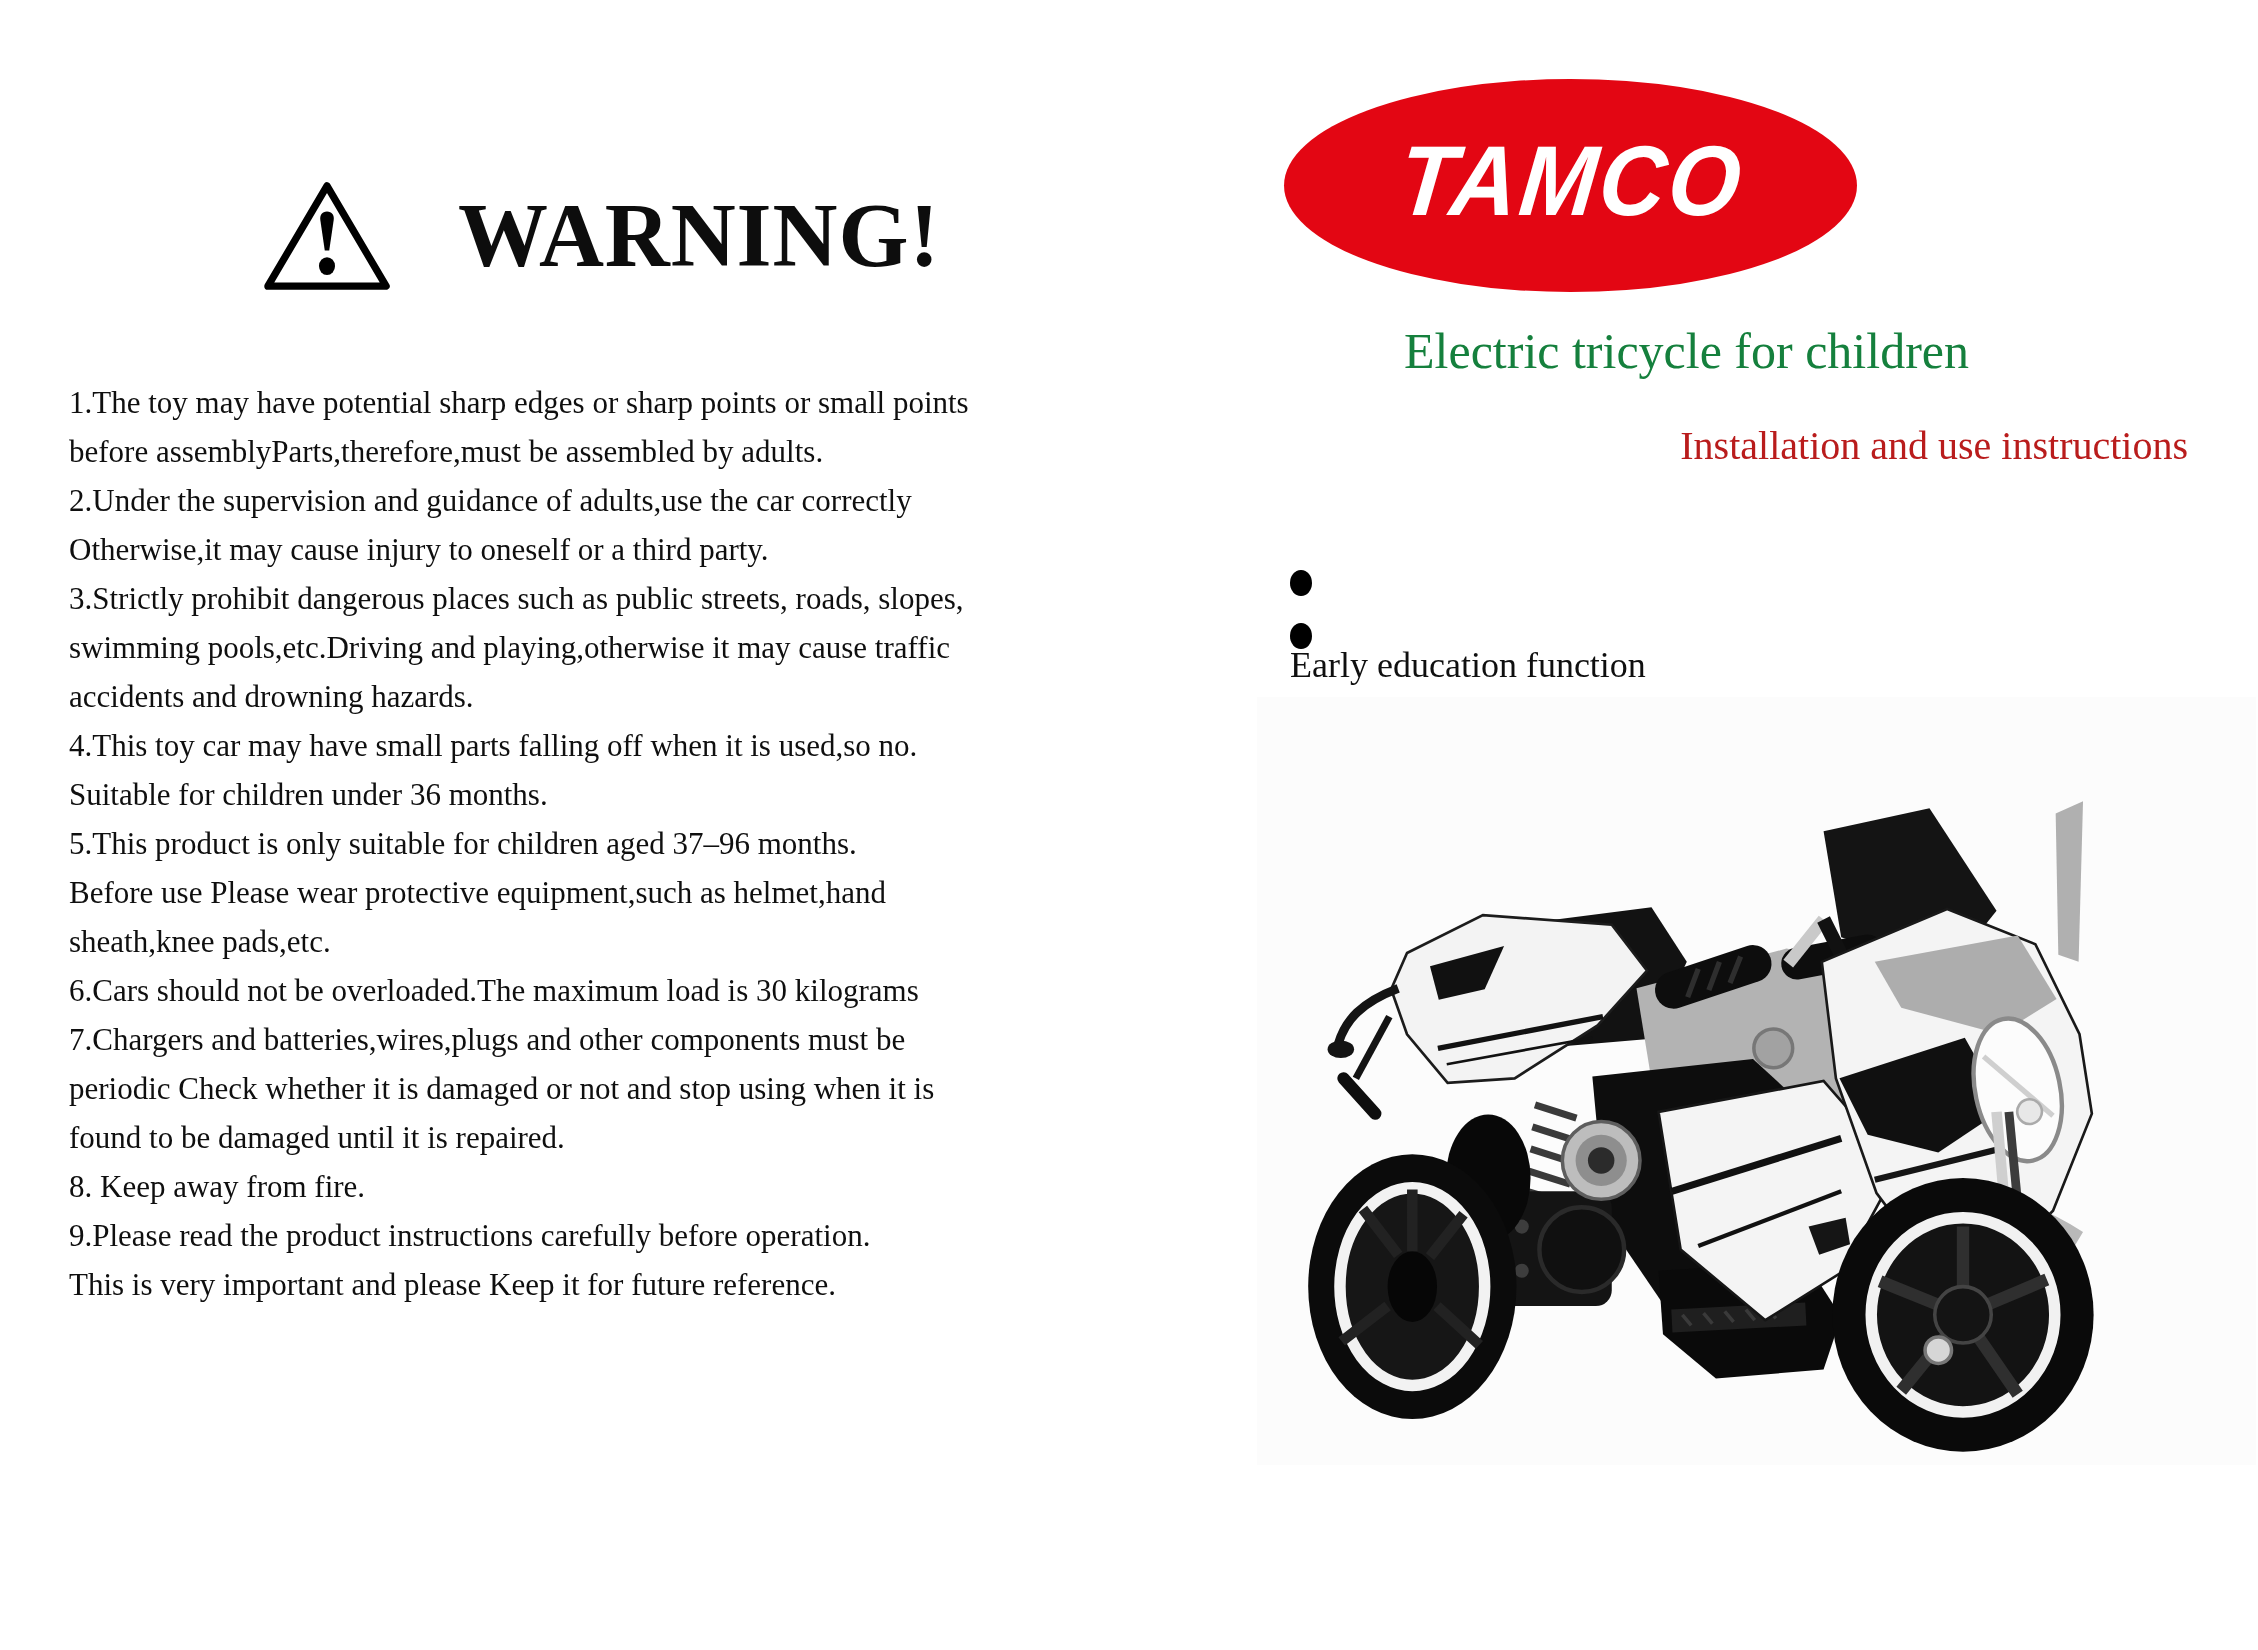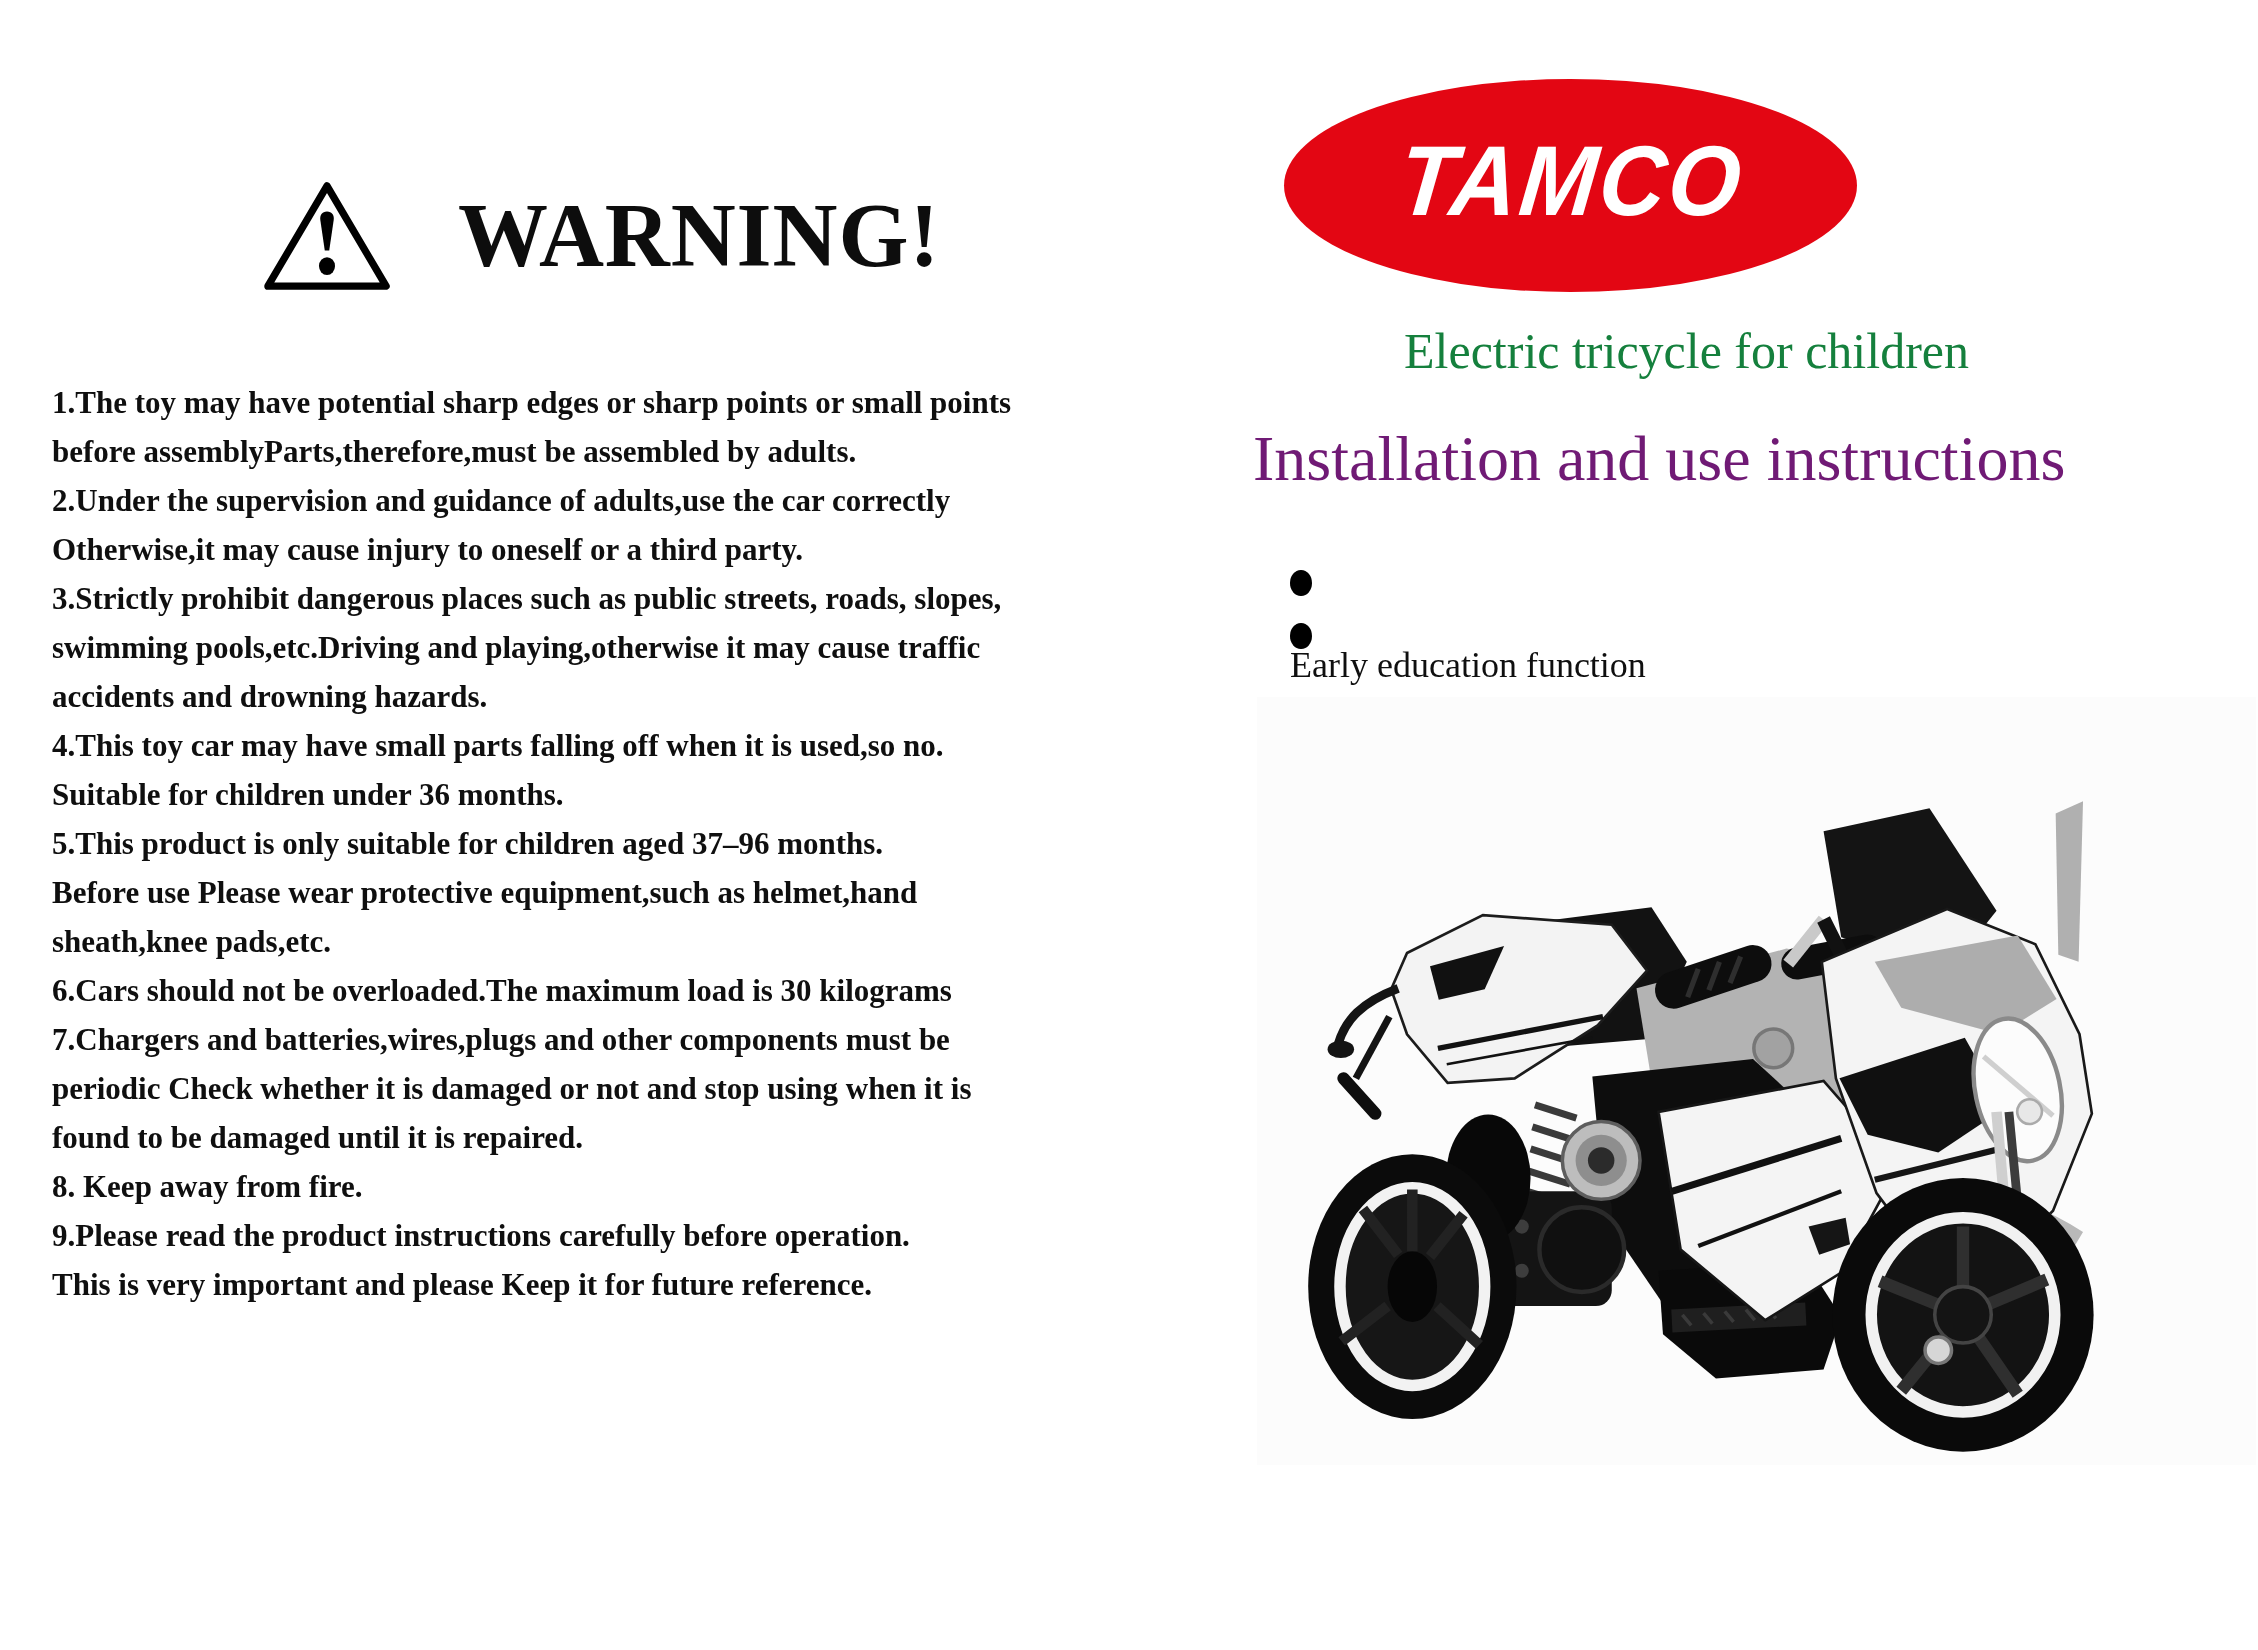--- a/index.html
+++ b/index.html
@@ -16,25 +16,24 @@
   .warning-header {
     position:absolute; left:260px; top:178px;
     display:flex; align-items:center; gap:64px;
   }
   .warning-tri { width:134px; height:116px; display:block; }
   .warning-title {
     font-size:90px; font-weight:bold; letter-spacing:0.9px;
     color:#0d0d0d; line-height:1;
   }
   .warning-body {
-    position:absolute; left:52px; top:378px; width:1072px;
+    position:absolute; left:69px; top:378px; width:1072px;
     font-size:31px; line-height:49px;
     white-space:pre-line;
     color:#0f0f0f;
-    font-weight:bold;
   }
 
   
   .brand-logo {
     position:absolute; left:1284px; top:79px;
     width:573px; height:213px;
     background:#e30613; border-radius:50%;
     display:flex; align-items:center; justify-content:center;
   }
   .brand-text {
@@ -44,21 +43,21 @@
     letter-spacing:2.6px;
     transform:skewX(-6deg) scaleY(1.08);
     padding-bottom:8.8px;
   }
   .product-title {
     position:absolute; left:1232px; top:322px; width:909px;
     text-align:center; font-size:50px; color:#15803d;
   }
   .product-subtitle {
     position:absolute; left:1253px; top:422px; width:935px;
-    text-align:left; font-size:64px; color:#701a75;
+    text-align:right; font-size:40px; color:#b91c1c;
   }
   .feature-list {
     position:absolute; left:1290px; top:561px;
   }
   .feature-item {
     display:flex; align-items:flex-start; gap:46px;
     height:53px; font-size:36px; line-height:46px; color:#0f0f0f;flex-direction:column;
   }
   .bullet-dot {
     width:22px; height:26.5px; margin-top:8.8px;

